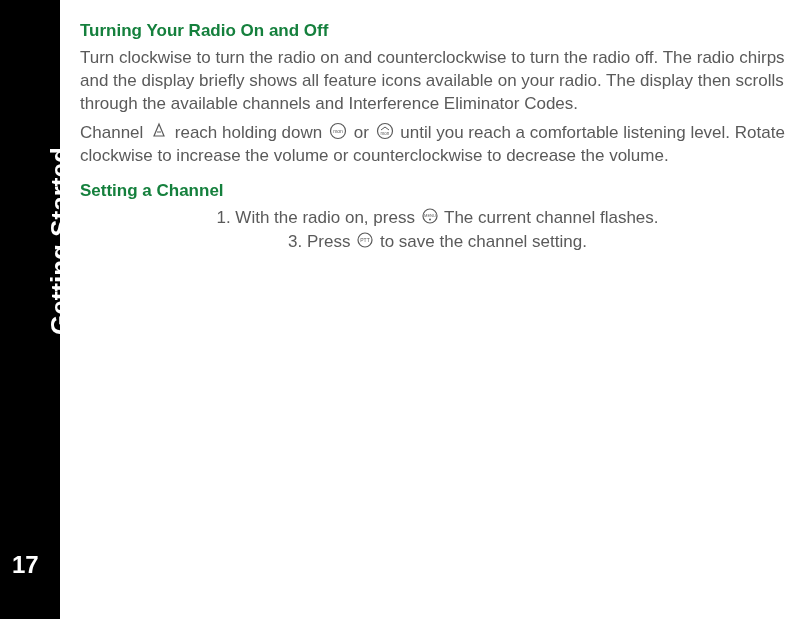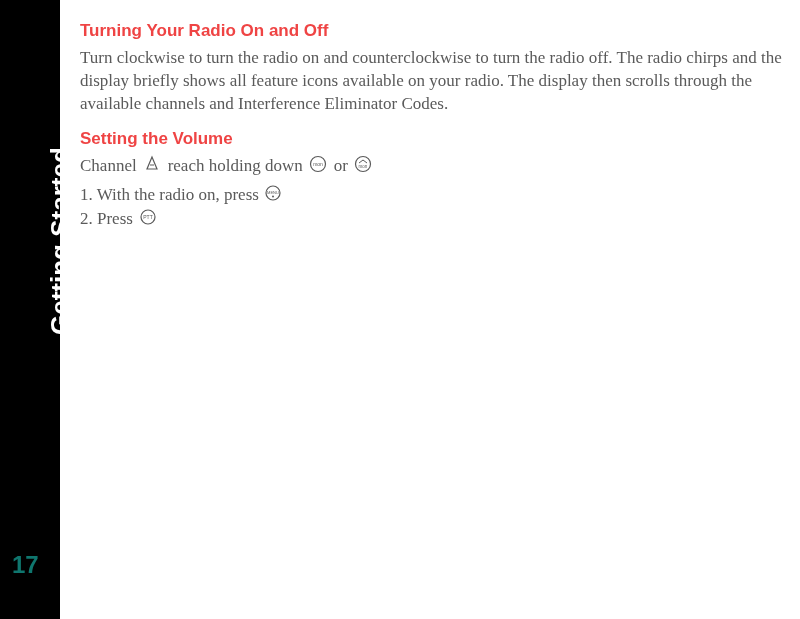--- a/index.html
+++ b/index.html
@@ -16,21 +16,21 @@
     left: 0;
     top: 0;
     width: 60px;
     height: 619px;
     background: #000000;
   }
   .page-number {
     position: absolute;
     left: 12px;
     bottom: 40px;
-    color: #0f766e;
+    color: #ffffff;
     font-size: 24px;
     font-weight: bold;
   }
   .section-title {
     position: absolute;
     left: 45px;
     top: 335px;
     transform: rotate(-90deg);
     transform-origin: left top;
     color: #ffffff;
@@ -42,28 +42,28 @@
     position: absolute;
     left: 80px;
     top: 20px;
     right: 5px;
     color: #5a5a5a;
     font-size: 17px;
     line-height: 1.35;
   }
   .heading {
     font-weight: bold;
-    color: #ef4444;
+    color: #15803d;
     margin-top: 12px;
     margin-bottom: 4px;
   }
   .heading:first-child { margin-top: 0; }
   .para { margin-bottom: 6px; }
-  .steps .step { margin-bottom: 1px; }
-  .step-text, .inline { display: inline; font-family: Liberation Serif, serif; }
+  .steps .step { margin-bottom: 1px; text-align: center; }
+  .step-text, .inline { display: inline; }
   svg.icon {
     display: inline-block;
     vertical-align: middle;
     margin: 0 2px;
     position: relative;
     top: -2px;
   }
 </style>
 </head>
 <body>
@@ -74,52 +74,55 @@
 </div>
 
 <div class="content">
 
   <div class="heading">Turning Your Radio On and Off</div>
   <div class="para">
     <span class="inline">Turn </span>
     <span class="inline"> clockwise to turn the radio on and counterclockwise to turn the radio off. The radio chirps and the display briefly shows all feature icons available on your radio. The display then scrolls through the available channels and Interference Eliminator Codes.</span>
   </div>
 
-  <div class="heading">Setting the Volume</div>
   <div class="para">
     <span class="inline">Channel </span>
     <svg class="icon" width="18" height="18" viewBox="0 0 18 18">
       <path d="M9 2 L4 14 L14 14 Z" fill="none" stroke="#5a5a5a" stroke-width="1.2"></path>
       <line x1="7" y1="10" x2="11" y2="10" stroke="#5a5a5a" stroke-width="1"></line>
     </svg>
     <span class="inline"> reach holding down </span>
     <svg class="icon" width="18" height="18" viewBox="0 0 18 18">
       <circle cx="9" cy="9" r="7.5" fill="none" stroke="#5a5a5a" stroke-width="1.2"></circle>
       <text x="9" y="11" font-size="5" text-anchor="middle" fill="#5a5a5a">mon</text>
     </svg>
     <span class="inline">or </span>
     <svg class="icon" width="18" height="18" viewBox="0 0 18 18">
       <circle cx="9" cy="9" r="7.5" fill="none" stroke="#5a5a5a" stroke-width="1.2"></circle>
       <path d="M5 8 L9 5 L13 8" fill="none" stroke="#5a5a5a" stroke-width="1"></path>
       <text x="9" y="13" font-size="4.5" text-anchor="middle" fill="#5a5a5a">mon</text>
     </svg>
+    <span class="inline"> until you reach a comfortable listening level. Rotate clockwise to increase the volume or counterclockwise to decrease the volume.</span>
   </div>
 
+  <div class="heading channel-heading">Setting a Channel</div>
 
   <div class="steps">
     <div class="step">
       <span class="step-text">1. With the radio on, press </span>
       <svg class="icon" width="16" height="16" viewBox="0 0 16 16">
         <circle cx="8" cy="8" r="7" fill="none" stroke="#5a5a5a" stroke-width="1.2"></circle>
         <text x="8" y="8.5" font-size="4" text-anchor="middle" fill="#5a5a5a">MENU</text>
         <circle cx="8" cy="11.5" r="1" fill="#5a5a5a"></circle>
       </svg>
+      <span class="step-text"> The current channel flashes.</span>
     </div>
     <div class="step">
-      <span class="step-text">2. Press</span>
+      <span class="step-text">3. Press</span>
       <svg class="icon" width="16" height="16" viewBox="0 0 16 16">
         <circle cx="8" cy="8" r="7" fill="none" stroke="#5a5a5a" stroke-width="1.2"></circle>
         <text x="8" y="10" font-size="5" text-anchor="middle" fill="#5a5a5a">PTT</text>
       </svg>
+      <span class="step-text">to save the channel setting.</span>
     </div>
   </div>
 
 </div>
 
 </body></html>

